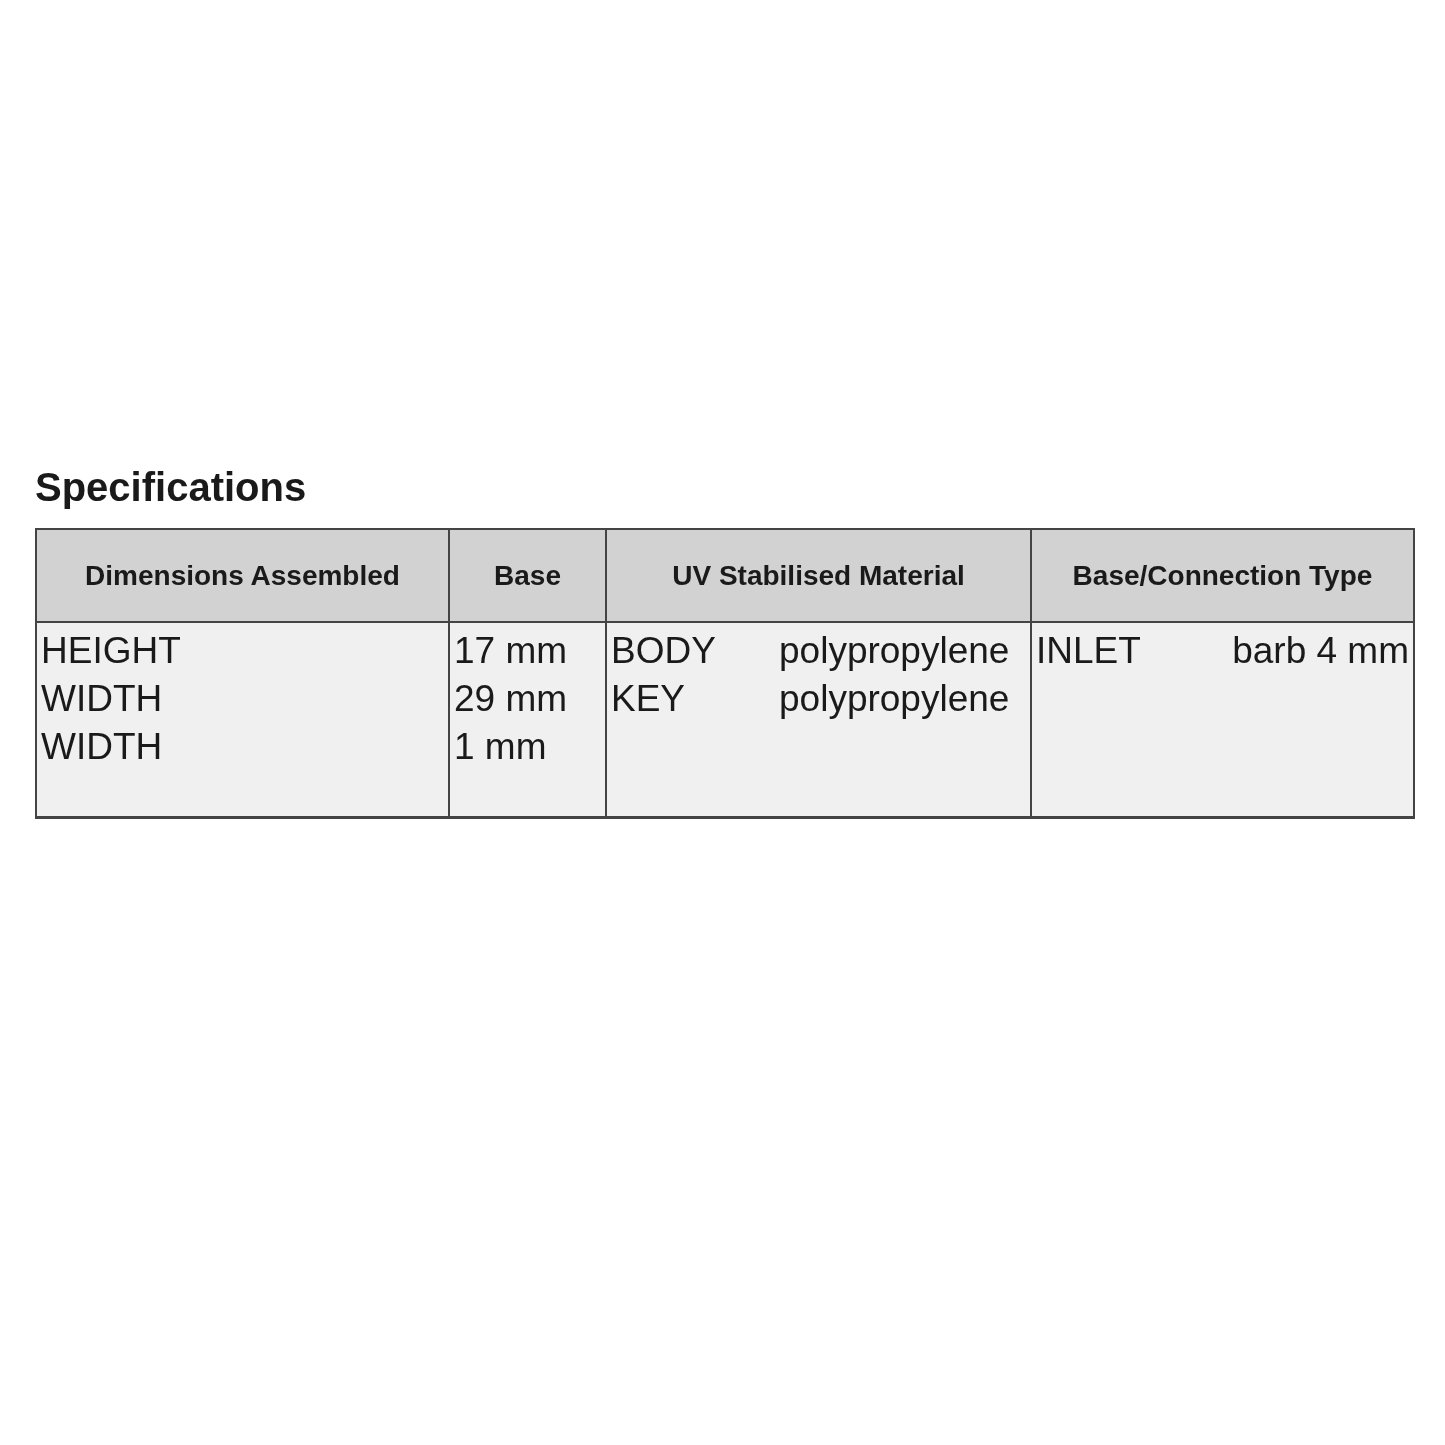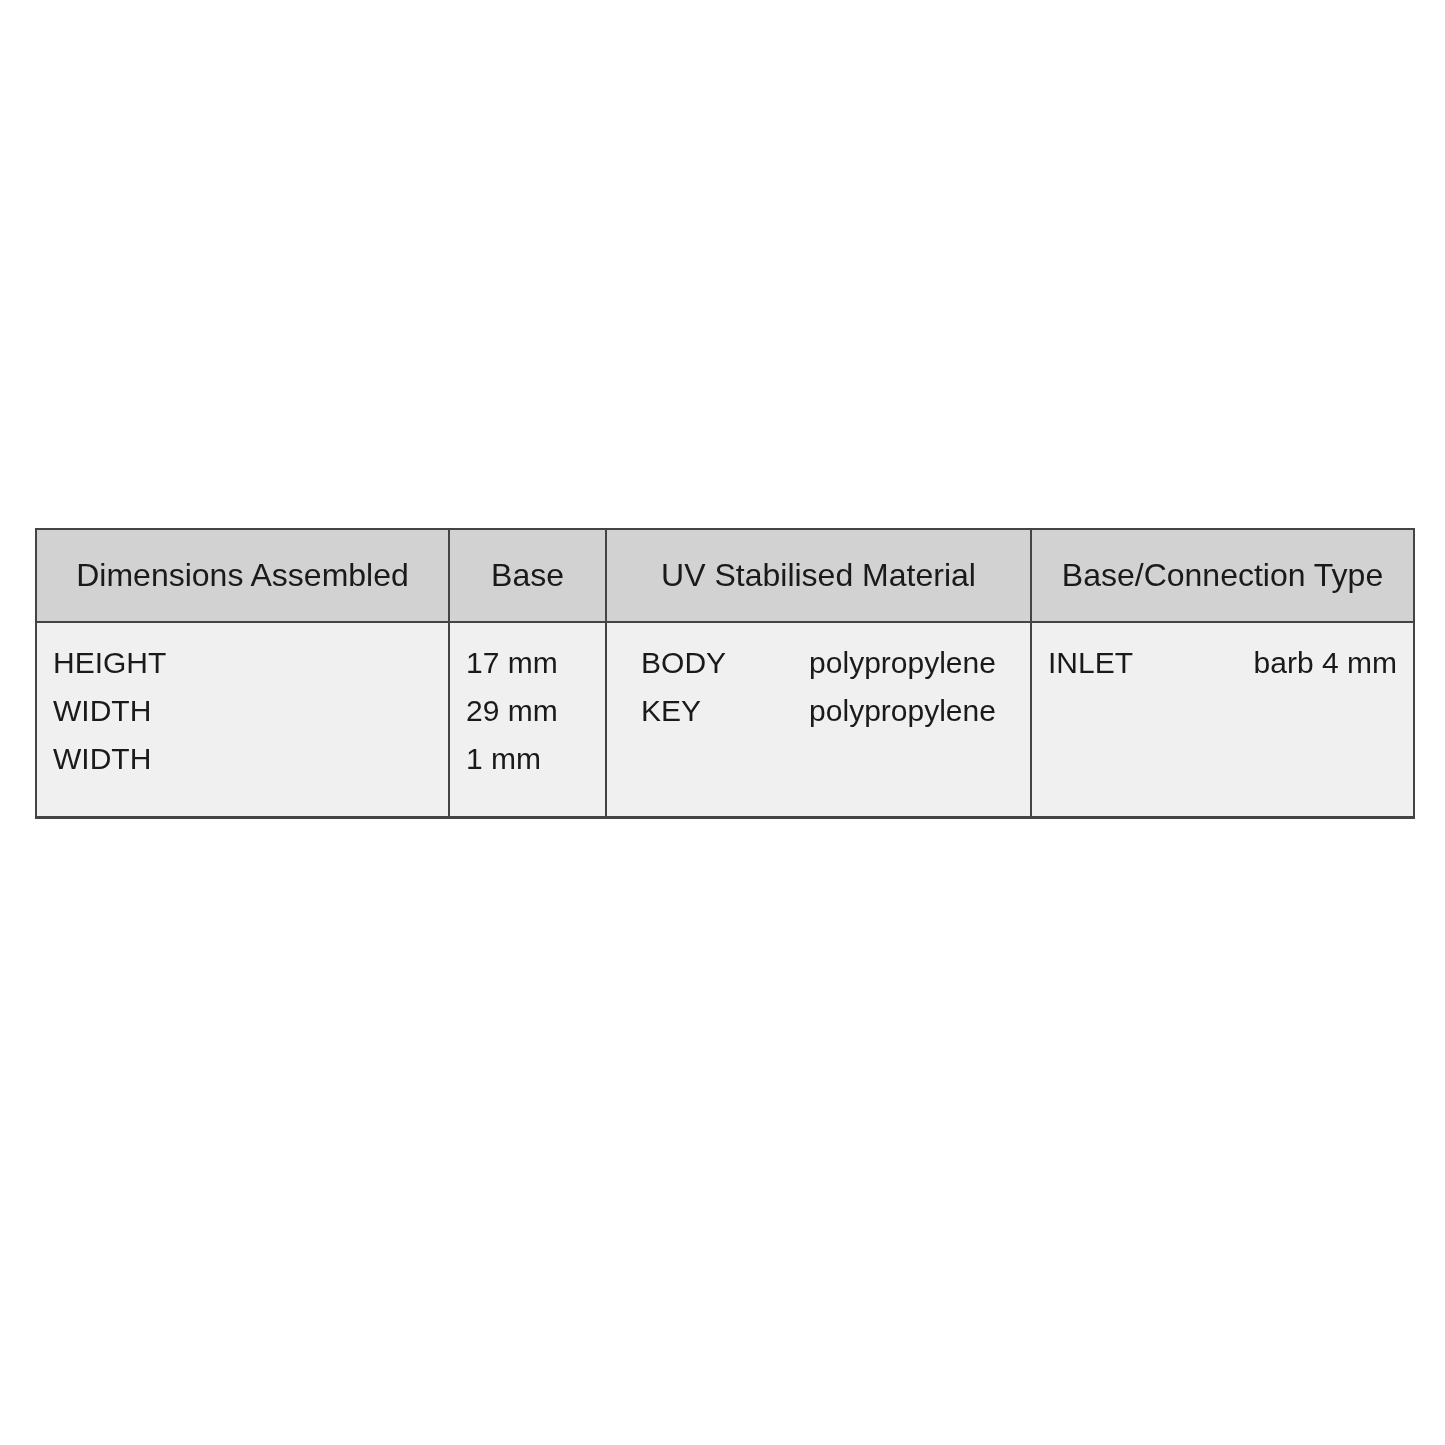--- a/index.html
+++ b/index.html
@@ -39,58 +39,59 @@
     top: 528px;
     width: 1378px;
     border-collapse: collapse;
     table-layout: fixed;
     border: 2px solid var(--border);
   }
   table.spec th {
     height: 93px;
     background: var(--header-bg);
     border: 2px solid var(--border);
-    font-size: 32px;
-    font-weight: normal;
+    font-size: 28px;
+    font-weight: bold;
     text-align: center;
     vertical-align: middle;
     color: var(--text);
     padding: 0;
   }
   table.spec td {
     height: 195px;
     background: var(--body-bg);
     border: 2px solid var(--border);
     border-bottom-width: 3px;
     vertical-align: top;
-    font-size: 30px;
+    font-size: 37px;
     color: var(--text);
-    padding: 16px;
+    padding: 4px;
   }
   .c1 { width: 413px; }
   .c2 { width: 157px; }
   .c3 { width: 425px; }
   .c4 { width: 383px; }
 
   td.cell-dim  { padding: 5px 0 0 13px; }
   td.cell-barb { padding: 5px 0 0 0; }
   td.cell-mat  { padding: 5px 0 0 16px; }
   td.cell-conn { padding: 53px 30px 0 14px; }
 
   .line { height: 48px; line-height: 48px; white-space: nowrap; }
-  .pair { display: flex; justify-content: center; }
+  .pair { display: flex; }
   .pair .lbl { flex: 0 0 168px; }
   .pair .val { flex: 0 0 auto; }
   .pair-spread { display: flex; justify-content: space-between; align-items: flex-end; }
 </style>
 </head>
 <body>
 
 <div class="page">
 
+  <h1 class="title">Specifications</h1>
 
   <table class="spec">
     <colgroup>
       <col class="c1">
         <col class="c2">
         <col class="c3">
         <col class="c4">
     </colgroup>
     <thead>
       <tr>

